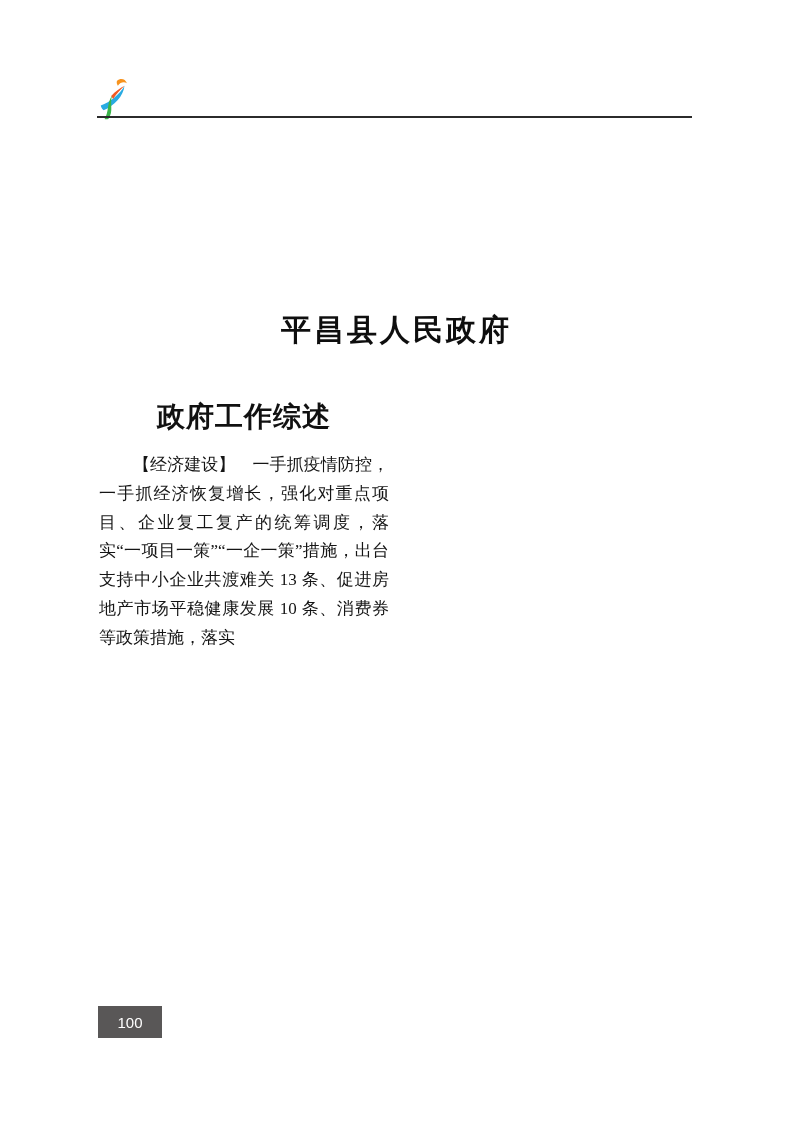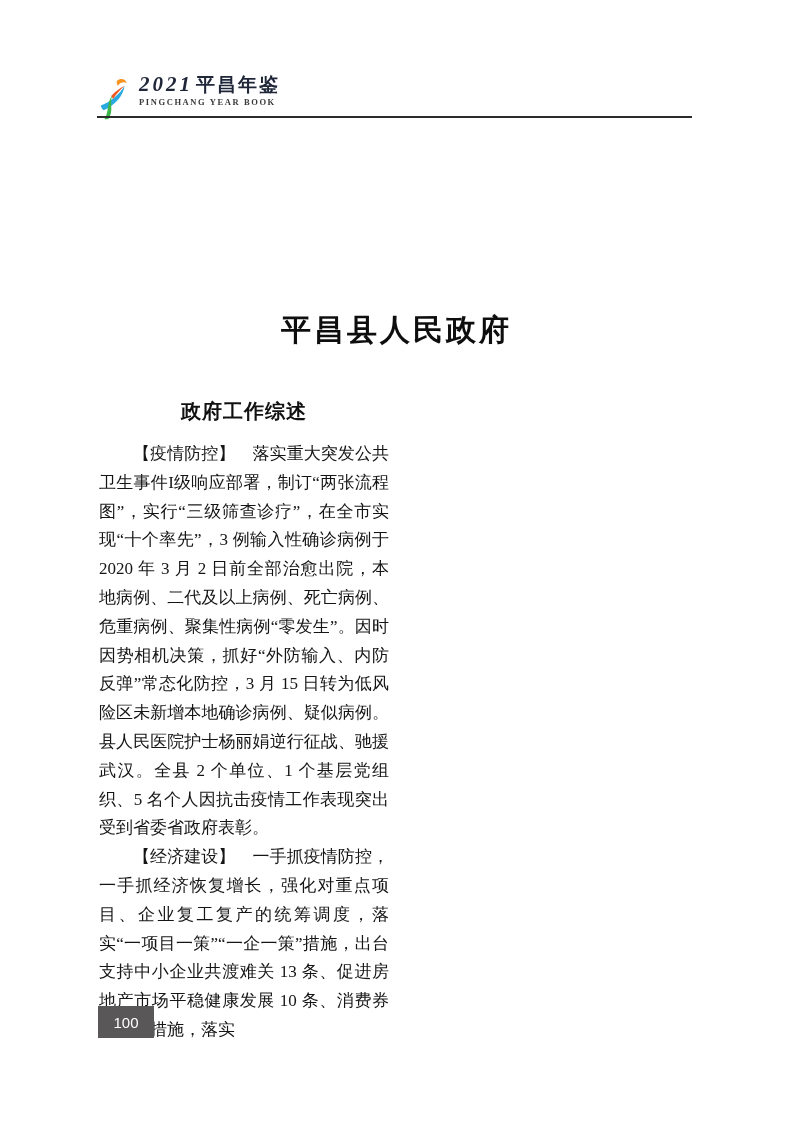--- a/index.html
+++ b/index.html
@@ -82,40 +82,40 @@
     width: 597px;
     display: flex;
     justify-content: space-between;
   }
   .col { width: 290px; }
   .section-heading {
     margin-top: 24px;
     margin-bottom: 15px;
     text-align: center;
     font-family: "Liberation Sans", "DejaVu Sans", sans-serif;
-    font-size: 20px;
+    font-size: 28px;
     font-weight: 700;
     letter-spacing: 1px;
     color: #111111;
   }
   .body-par {
     font-size: 17px;
     line-height: 28.8px;
     text-align: justify;
     text-justify: inter-ideograph;
     color: #151515;
   }
   .body-par.indent { text-indent: 2em; }
 
   
   .page-badge {
     position: absolute;
     left: 98px;
     top: 1006px;
-    width: 56px;
+    width: 64px;
     height: 32px;
     background: #595757;
     color: #ffffff;
     font-family: "Liberation Sans", "DejaVu Sans", sans-serif;
     font-size: 15px;
     display: flex;
     align-items: center;
     justify-content: center;
   }
 </style>
@@ -124,36 +124,28 @@
 
 <div class="page">
 
   <div class="header">
     <svg class="logo" viewBox="0 0 40 46" xmlns="http://www.w3.org/2000/svg" aria-hidden="true">
       <path d="M22,5 C26,1.5 31,3 32.5,7.5 C29.5,5.5 25.5,6.5 23,10 C22,8.5 21.5,6.5 22,5 Z" fill="#f7931e"></path>
       <path d="M5,31 C15,27 25,19 30,10 C29,21 19,31 8,36 C6.5,35 5.5,33 5,31 Z" fill="#29abe2"></path>
       <path d="M9,45 C14,37 11,29 17,20 C14,30 19,36 13,45 C11.7,45.4 10.2,45.4 9,45 Z" fill="#39b54a"></path>
       <path d="M16,21 C20,16 26,12 30,10 C26,14 21,19 18,24 Z" fill="#f15a24"></path>
     </svg>
-    <div class="header-text">
-      <div class="header-title-row">
-        <span class="header-year">2021</span>
-        <span class="header-cn">平昌年鉴</span>
-      </div>
-      <div class="header-sub">PINGCHANG YEAR BOOK</div>
-    </div>
   </div>
   <div class="header-rule"></div>
 
   <div class="doc-title">平昌县人民政府</div>
 
   <div class="columns">
     <div class="col">
       <div class="section-heading">政府工作综述</div>
-      <p class="body-par indent">【疫情防控】　落实重大突发公共卫生事件I级响应部署，制订“两张流程图”，实行“三级筛查诊疗”，在全市实现“十个率先”，3 例输入性确诊病例于 2020 年 3 月 2 日前全部治愈出院，本地病例、二代及以上病例、死亡病例、危重病例、聚集性病例“零发生”。因时因势相机决策，抓好“外防输入、内防反弹”常态化防控，3 月 15 日转为低风险区未新增本地确诊病例、疑似病例。县人民医院护士杨丽娟逆行征战、驰援武汉。全县 2 个单位、1 个基层党组织、5 名个人因抗击疫情工作表现突出受到省委省政府表彰。</p>
       <p class="body-par indent">【经济建设】　一手抓疫情防控，一手抓经济恢复增长，强化对重点项目、企业复工复产的统筹调度，落实“一项目一策”“一企一策”措施，出台支持中小企业共渡难关 13 条、促进房地产市场平稳健康发展 10 条、消费券等政策措施，落实</p>
     </div>
     <div class="col">
     </div>
   </div>
 
   <div class="page-badge">
     <span>100</span>
   </div>
 

